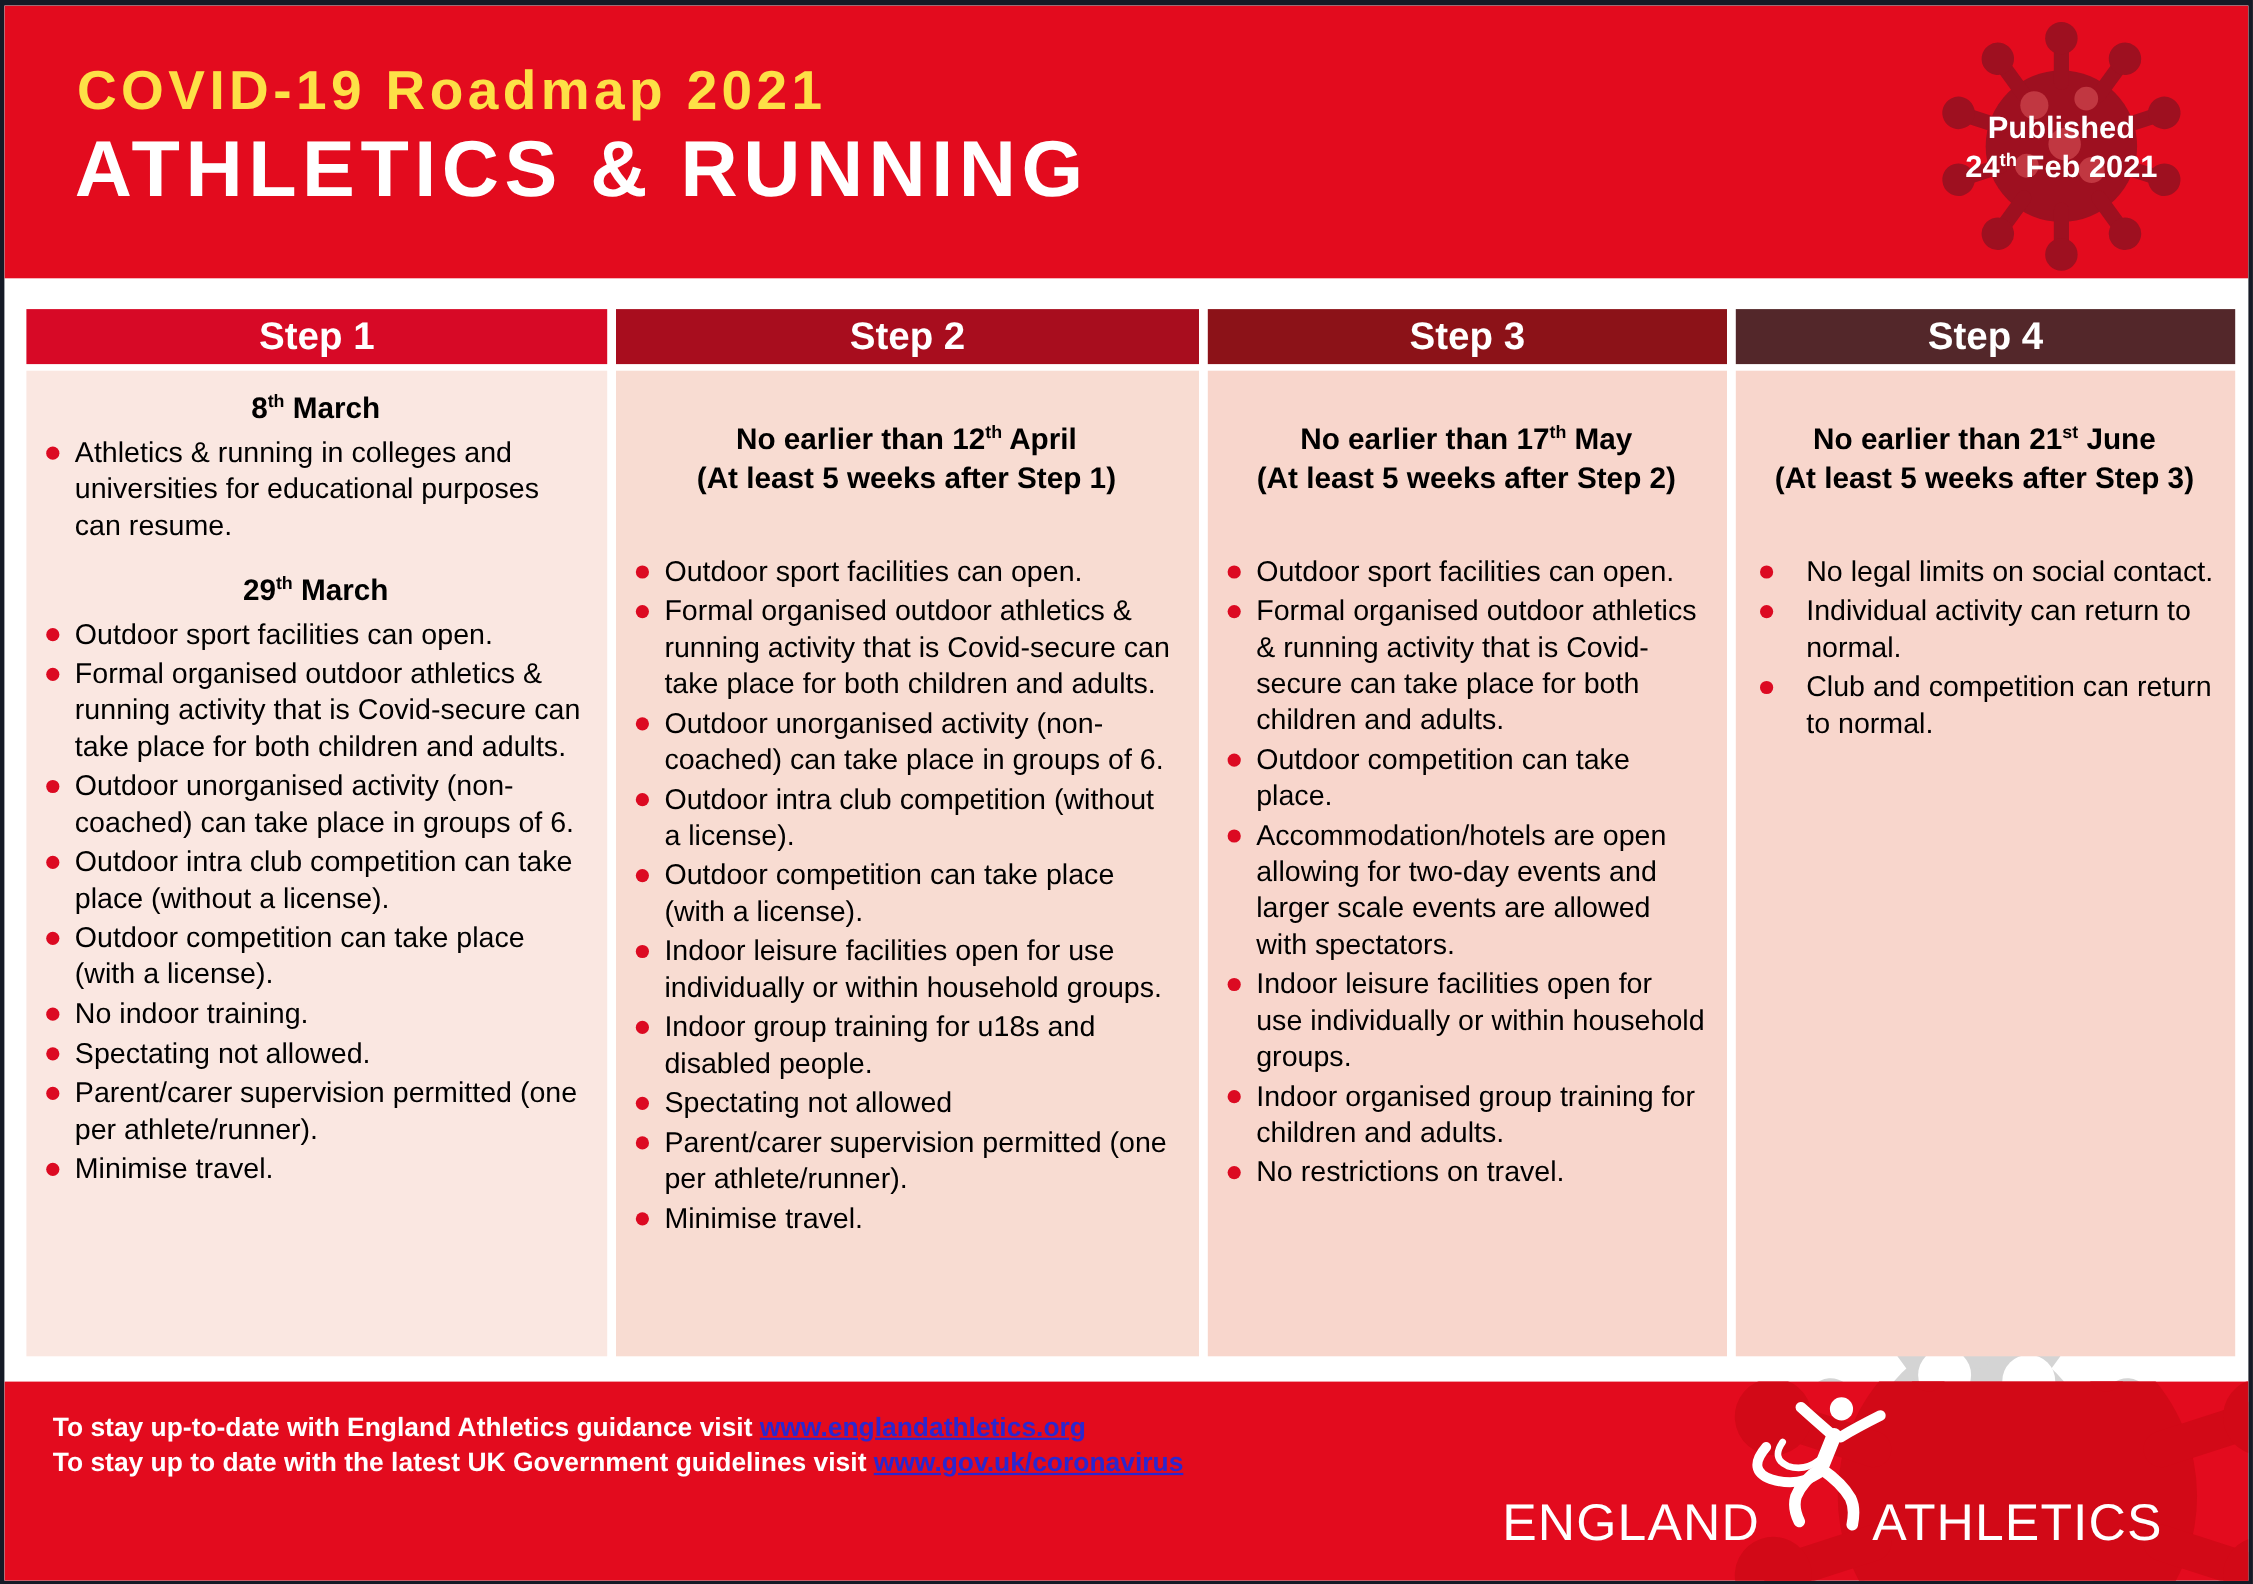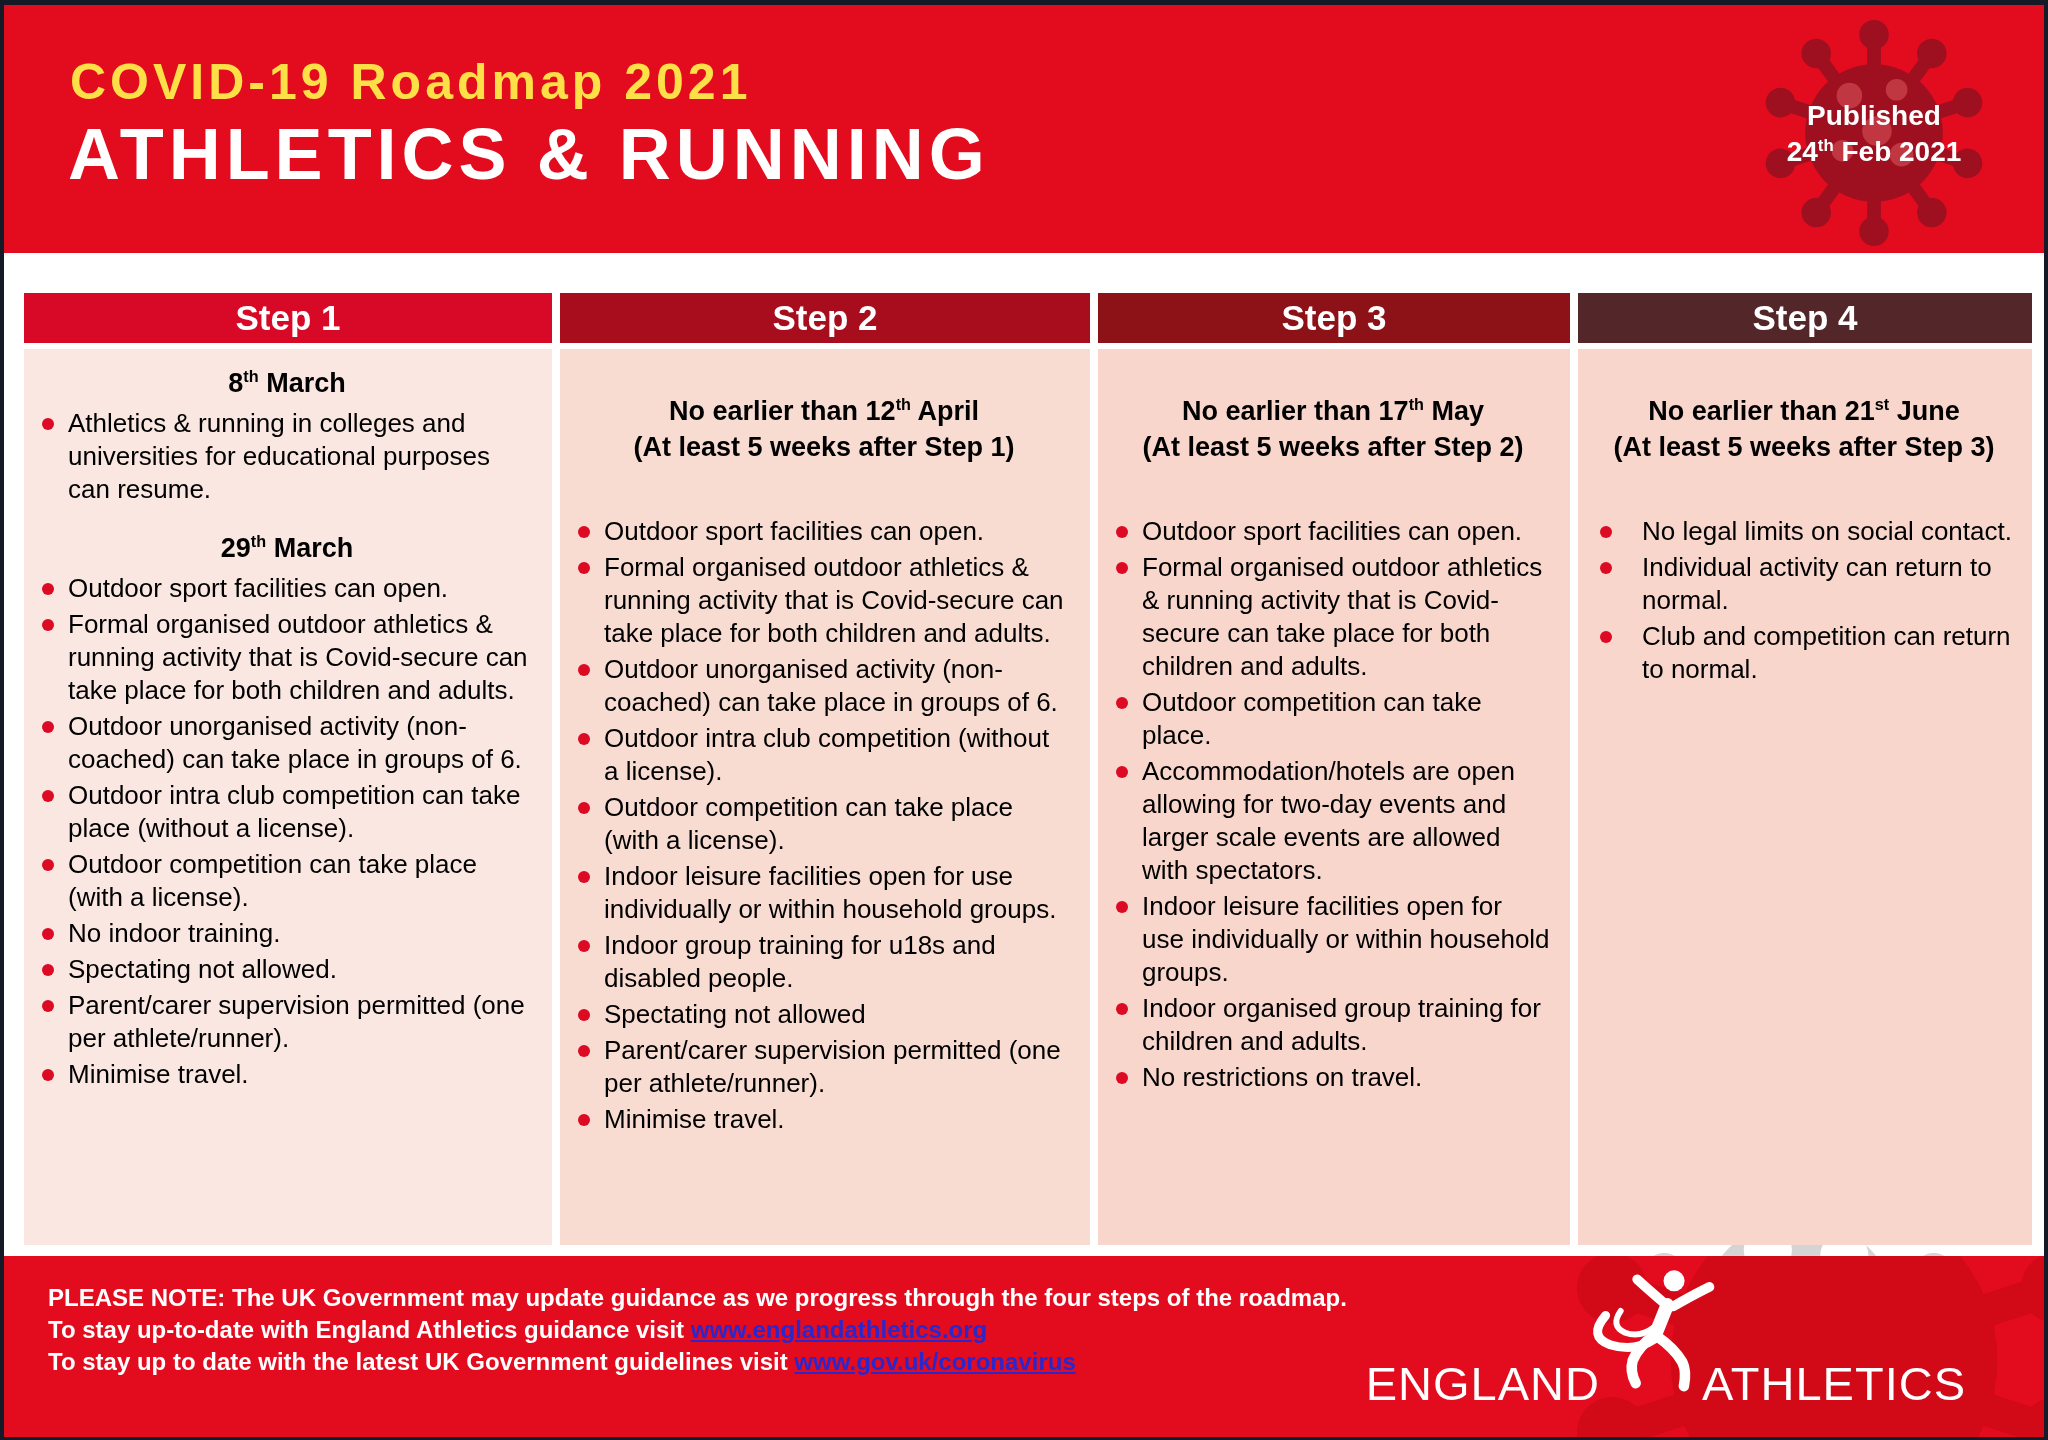--- a/index.html
+++ b/index.html
@@ -9,21 +9,21 @@
 
   
   .header{position:absolute;left:0;top:0;right:0;height:248px;background:#e30b1e;}
   .title1{position:absolute;left:66px;top:48px;color:#fde047;font-weight:bold;font-size:50px;letter-spacing:4px;}
   .title2{position:absolute;left:64px;top:108px;color:#fff;font-weight:bold;font-size:72px;letter-spacing:5px;}
   .badge{position:absolute;right:52px;top:10px;width:236px;height:236px;}
   .badge svg.badge-virus{position:absolute;inset:0;width:100%;height:100%;}
   .badge-text{position:absolute;inset:0;display:flex;flex-direction:column;align-items:center;justify-content:center;gap:4px;color:#fff;font-weight:bold;font-size:28px;padding-top:2px;}
 
   
-  .cols{position:absolute;left:20px;top:288px;height:952px;display:flex;gap:8px;z-index:1;}
+  .cols{position:absolute;left:20px;top:276px;height:952px;display:flex;gap:8px;z-index:1;}
   .col{flex:none;display:flex;flex-direction:column;}
   .cols .col:nth-child(1){width:528px;}
   .cols .col:nth-child(2){width:530px;}
   .cols .col:nth-child(3){width:472px;}
   .cols .col:nth-child(4){width:454px;}
   .col-header{height:50px;margin-bottom:6px;display:flex;align-items:center;justify-content:center;color:#fff;font-weight:bold;font-size:35px;}
   .col-body{flex:1;padding:16px 20px 18px 18px;color:#000000;font-size:26px;line-height:33px;}
   .sec-heading{text-align:center;font-weight:bold;font-size:27px;line-height:36px;}
   .section.has-sub{margin-top:28px;}
   .section + .section{margin-top:24px;}
@@ -305,21 +305,20 @@
             </div>
           </div>
       </div>
     </div>
 
     <div class="footer" style="background: rgb(227, 11, 30);">
       <svg class="virus-dark" viewBox="0 0 240 240">
         <use href="#virus-sym" fill="#d20917"></use>
       </svg>
       <div class="footer-text">
-        <div>PLEASE NOTE: The UK Government may update guidance as we progress through the four steps of the roadmap.</div>
         <div>
           <span>To stay up-to-date with England Athletics guidance visit </span><a style="color: rgb(43, 39, 207);">www.englandathletics.org</a>
         </div>
         <div>
           <span>To stay up to date with the latest UK Government guidelines visit </span><a style="color: rgb(43, 39, 207);">www.gov.uk/coronavirus</a>
         </div>
       </div>
       <div class="logo">
         <span>ENGLAND</span>
         <svg class="runner" viewBox="0 0 210 180">

